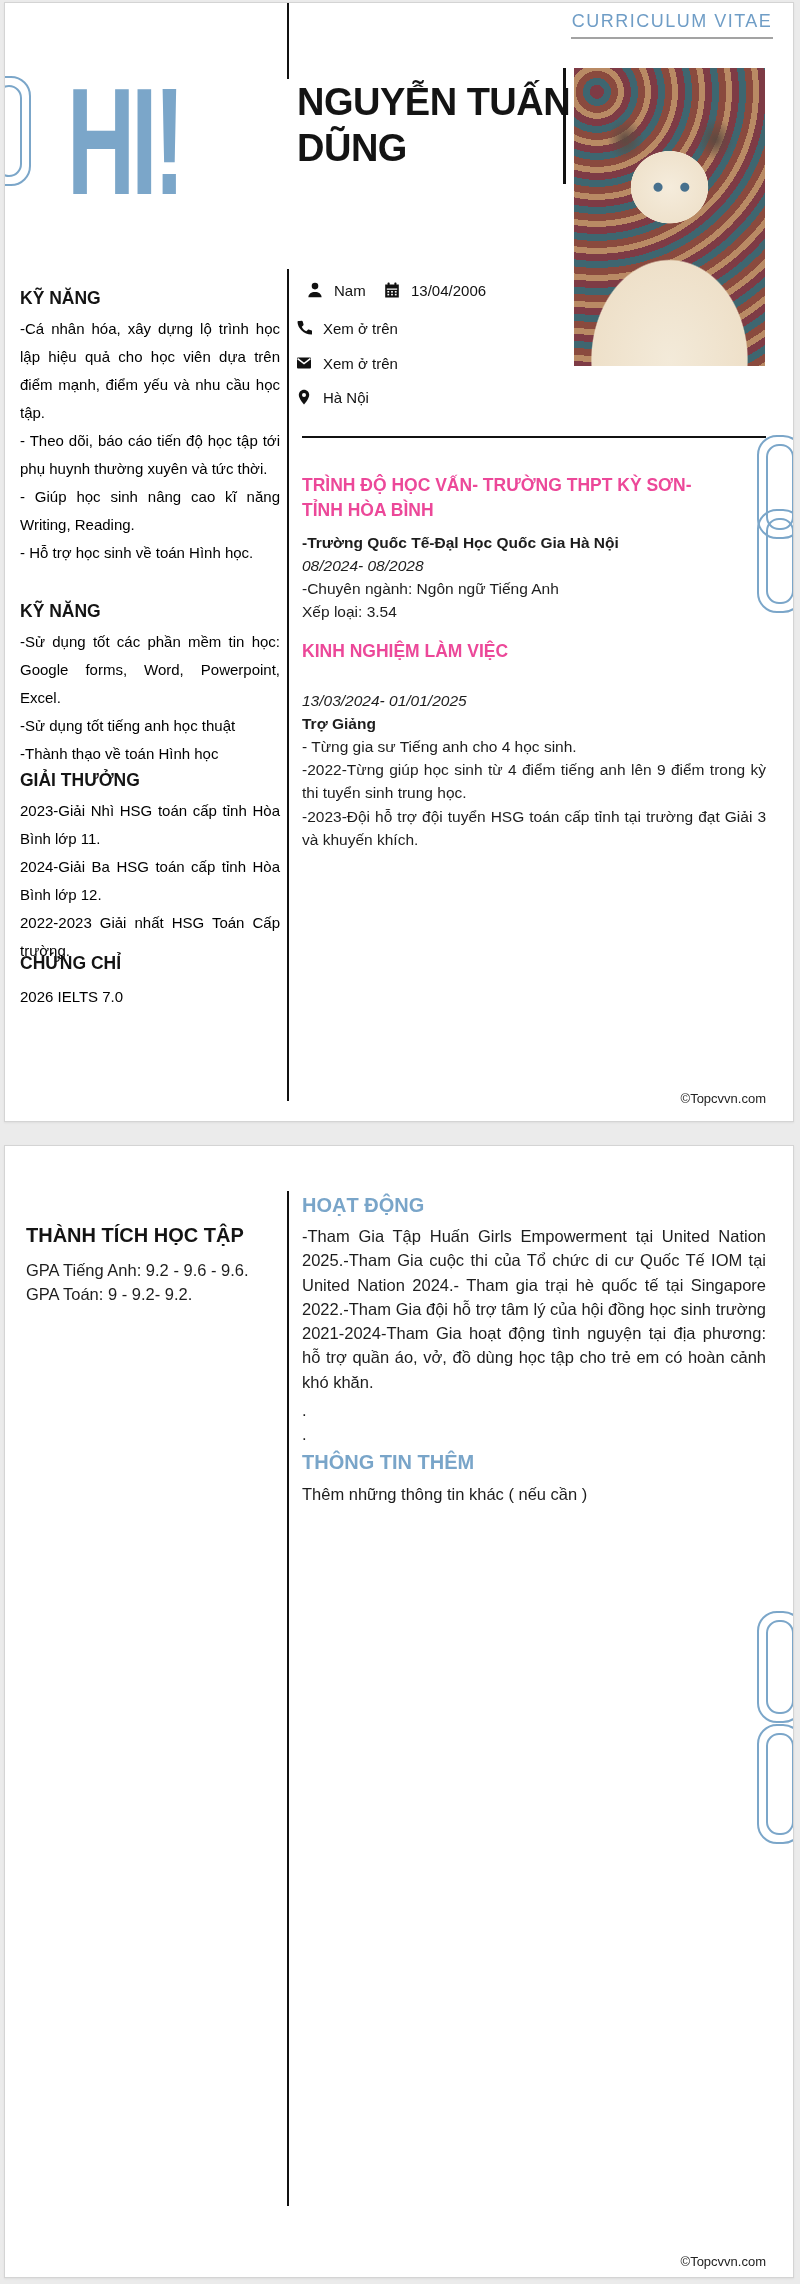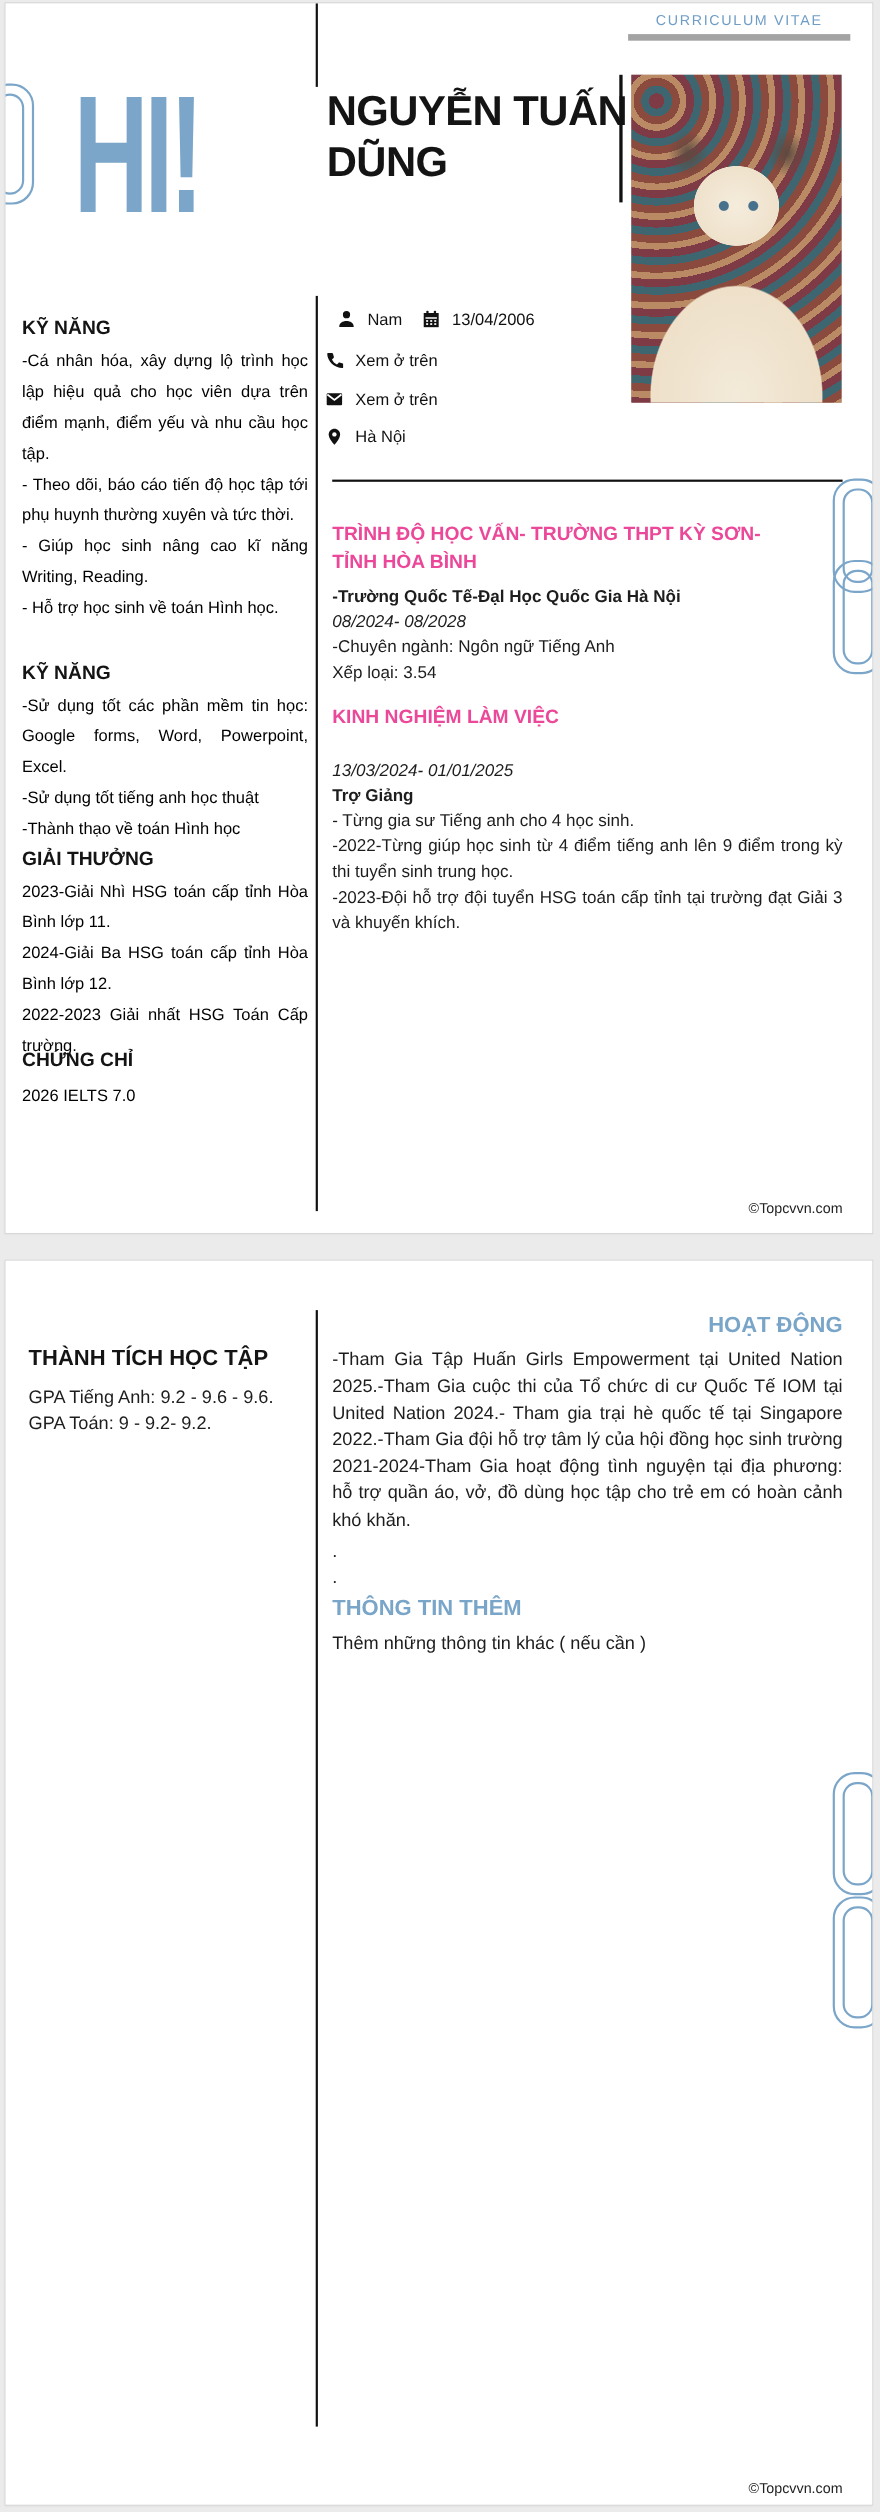--- a/index.html
+++ b/index.html
@@ -6,21 +6,21 @@
   html,body { width:800px; height:2284px; background:#ebebeb; overflow:hidden;
     font-family:"Liberation Sans","DejaVu Sans",sans-serif; color:#1d1d1d; }
   .card { position:absolute; left:4px; width:790px; background:#fff;
     border:1px solid #d4d4d4; overflow:hidden; box-shadow:0 1px 2px rgba(0,0,0,.06); }
   #card1 { top:2px; height:1120px; }
   #card2 { top:1145px; height:1133px; }
   .abs { position:absolute; }
 
   
   .brand { left:566px; top:8px; width:202px; text-align:center; color:#6f9dc6;
-    font-size:13px; letter-spacing:1.5px; padding-bottom:5px; border-bottom:6px solid #a3a3a3; }
+    font-size:18px; letter-spacing:1.5px; padding-bottom:5px; border-bottom:2px solid #a3a3a3; }
   .vline-top { left:282px; top:0; width:2px; height:76px; background:#111; }
   .hi { left:62px; top:76px; font-size:152px; line-height:124px; font-weight:bold;
     color:#7ba6c9; letter-spacing:-6px; transform:scaleX(.62); transform-origin:left top; }
   .name { left:292px; top:76px; width:290px; font-size:38px; line-height:46px;
     font-weight:bold; color:#141414; letter-spacing:-.5px; }
   .black-bar { left:558px; top:65px; width:3px; height:116px; background:#111; }
   .photo { left:569px; top:65px; width:191px; height:298px; background-color:#9c6b5e;
     background-image:
       radial-gradient(circle 5px at 44% 40%, #47708d 0 4px, rgba(0,0,0,0) 5px),
       radial-gradient(circle 5px at 58% 40%, #47708d 0 4px, rgba(0,0,0,0) 5px),
@@ -180,21 +180,21 @@
 </div>
 
 <div class="card" id="card2">
 
   <div class="abs main-divider"></div>
 
   <div class="abs h2-black" style="left:21px;top:78px;">THÀNH TÍCH HỌC TẬP</div>
   <div class="abs body2" style="left:21px;top:112px;width:250px;white-space:pre-line;">GPA Tiếng Anh: 9.2 - 9.6 - 9.6.
 GPA Toán: 9 - 9.2- 9.2.</div>
 
-  <div class="abs h2-blue rcol" style="top:48px;text-align:right;">HOẠT ĐỘNG</div>
+  <div class="abs h2-blue rcol" style="top:48px;">HOẠT ĐỘNG</div>
   <div class="abs body2 rcol" style="top:78px;text-align:justify;">-Tham Gia Tập Huấn Girls Empowerment tại United Nation 2025.-Tham Gia cuộc thi của Tổ chức di cư Quốc Tế IOM tại United Nation 2024.- Tham gia trại hè quốc tế tại Singapore 2022.-Tham Gia đội hỗ trợ tâm lý của hội đồng học sinh trường 2021-2024-Tham Gia hoạt động tình nguyện tại địa phương: hỗ trợ quần áo, vở, đồ dùng học tập cho trẻ em có hoàn cảnh khó khăn.</div>
   <div class="abs body2 rcol" style="top:252px;">.</div>
   <div class="abs body2 rcol" style="top:276px;">.</div>
 
   <div class="abs h2-blue rcol" style="top:305px;">THÔNG TIN THÊM</div>
   <div class="abs body2 rcol" style="top:336px;">Thêm những thông tin khác ( nếu cần )</div>
 
   <div class="clip" style="left:752px;top:465px;width:46px;height:112px;"></div>
   <div class="clip" style="left:752px;top:578px;width:46px;height:120px;"></div>
 

